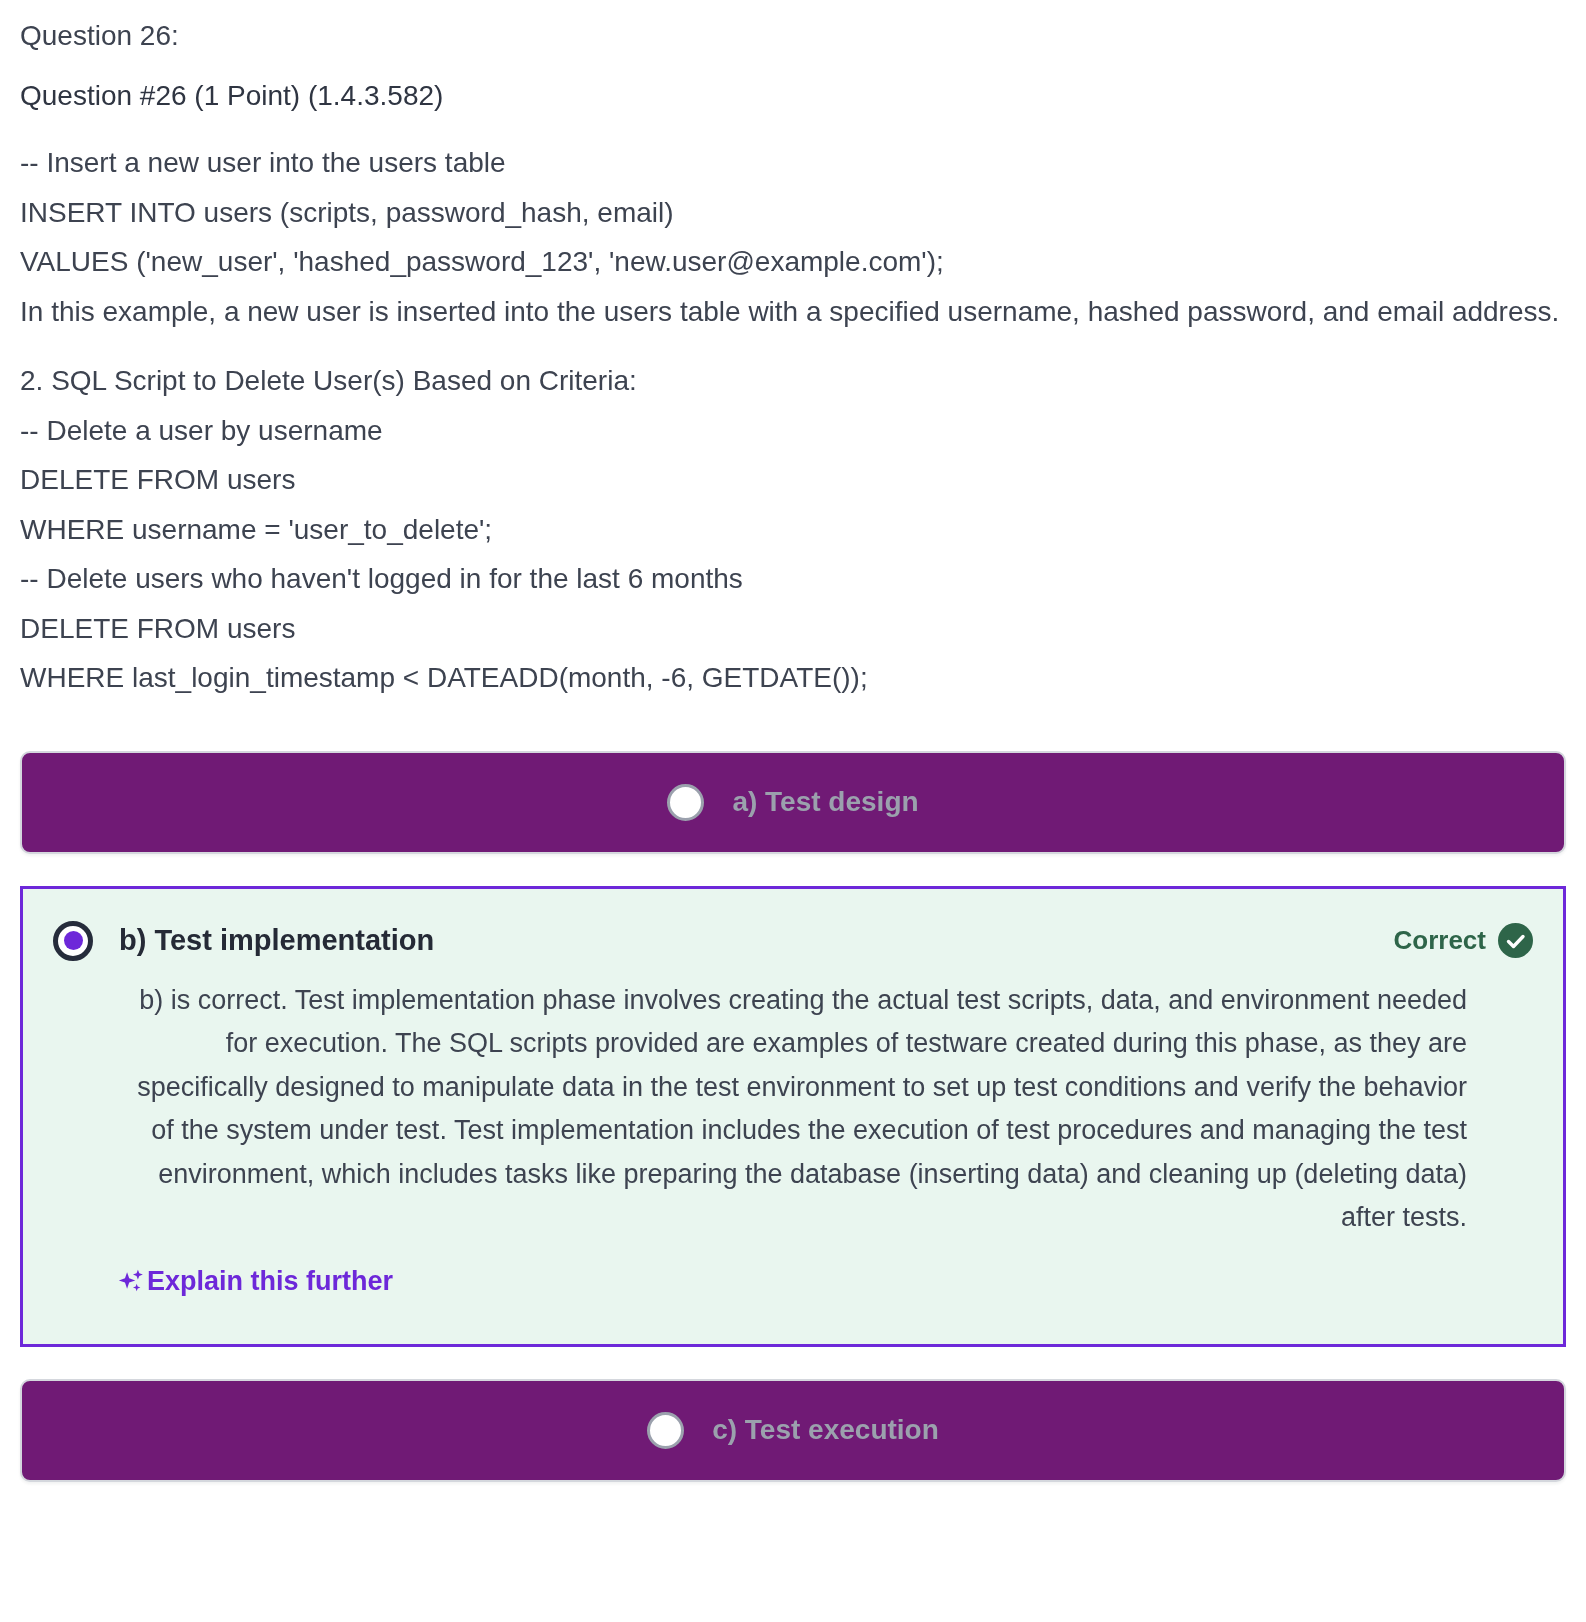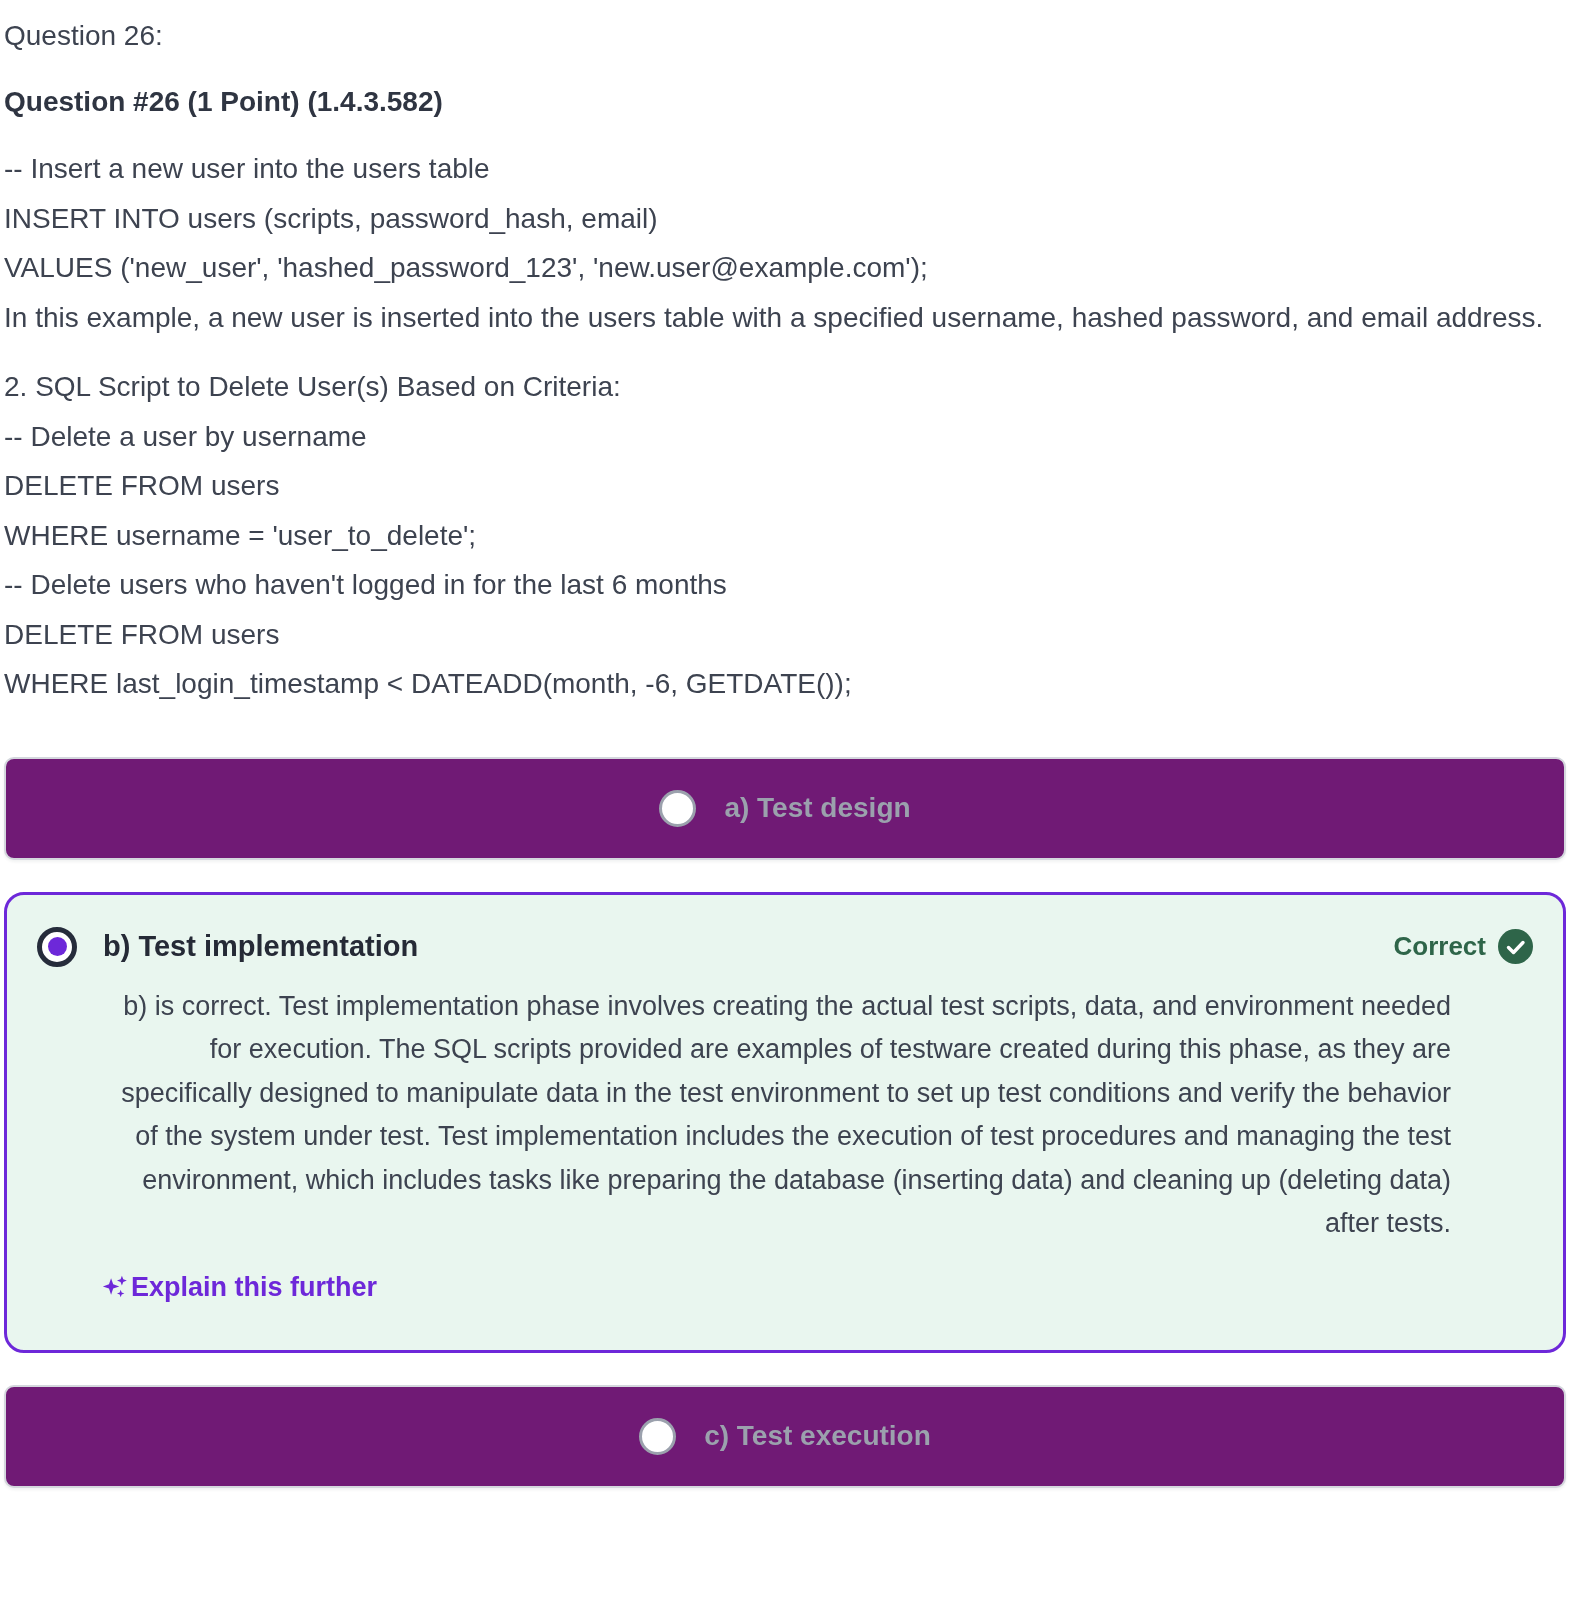--- a/index.html
+++ b/index.html
@@ -6,34 +6,34 @@
   html, body {
     margin: 0;
     padding: 0;
     background: #ffffff;
     font-family: "Liberation Sans", sans-serif;
     color: #3d4350;
   }
   .page {
     width: 1586px;
     min-height: 1622px;
-    padding: 8px 20px 20px 4px;
+    padding: 8px 20px 20px 20px;
     background: #ffffff;
   }
   .qnum {
     margin: 6px 0 0 0;
     font-size: 28px;
     line-height: 44px;
     color: #3d4350;
   }
   .qtitle {
-    margin: 22px 0 0 0;
+    margin: 16px 0 0 0;
     font-size: 28px;
     line-height: 44px;
-    font-weight: bold;
+    font-weight: normal;
     color: #2f3542;
   }
   .block {
     margin: 20px 0 0 0;
     font-size: 28px;
   }
   .block .bline {
     line-height: 49.5px;
   }
   .prompt {
@@ -66,21 +66,21 @@
     background: #ffffff;
   }
   .opt-label {
     font-size: 28px;
     font-weight: 600;
     color: #9ba1ad;
   }
   .option-correct {
     margin-top: 32px;
     border: 3px solid #6d28d9;
-    border-radius: 20px;
+    border-radius: 0;
     background: #e9f6ef;
     padding: 32px 30px 42px 30px;
     cursor: pointer;
   }
   .opt-head {
     display: flex;
     align-items: center;
     gap: 26px;
   }
   .radio-sel {

